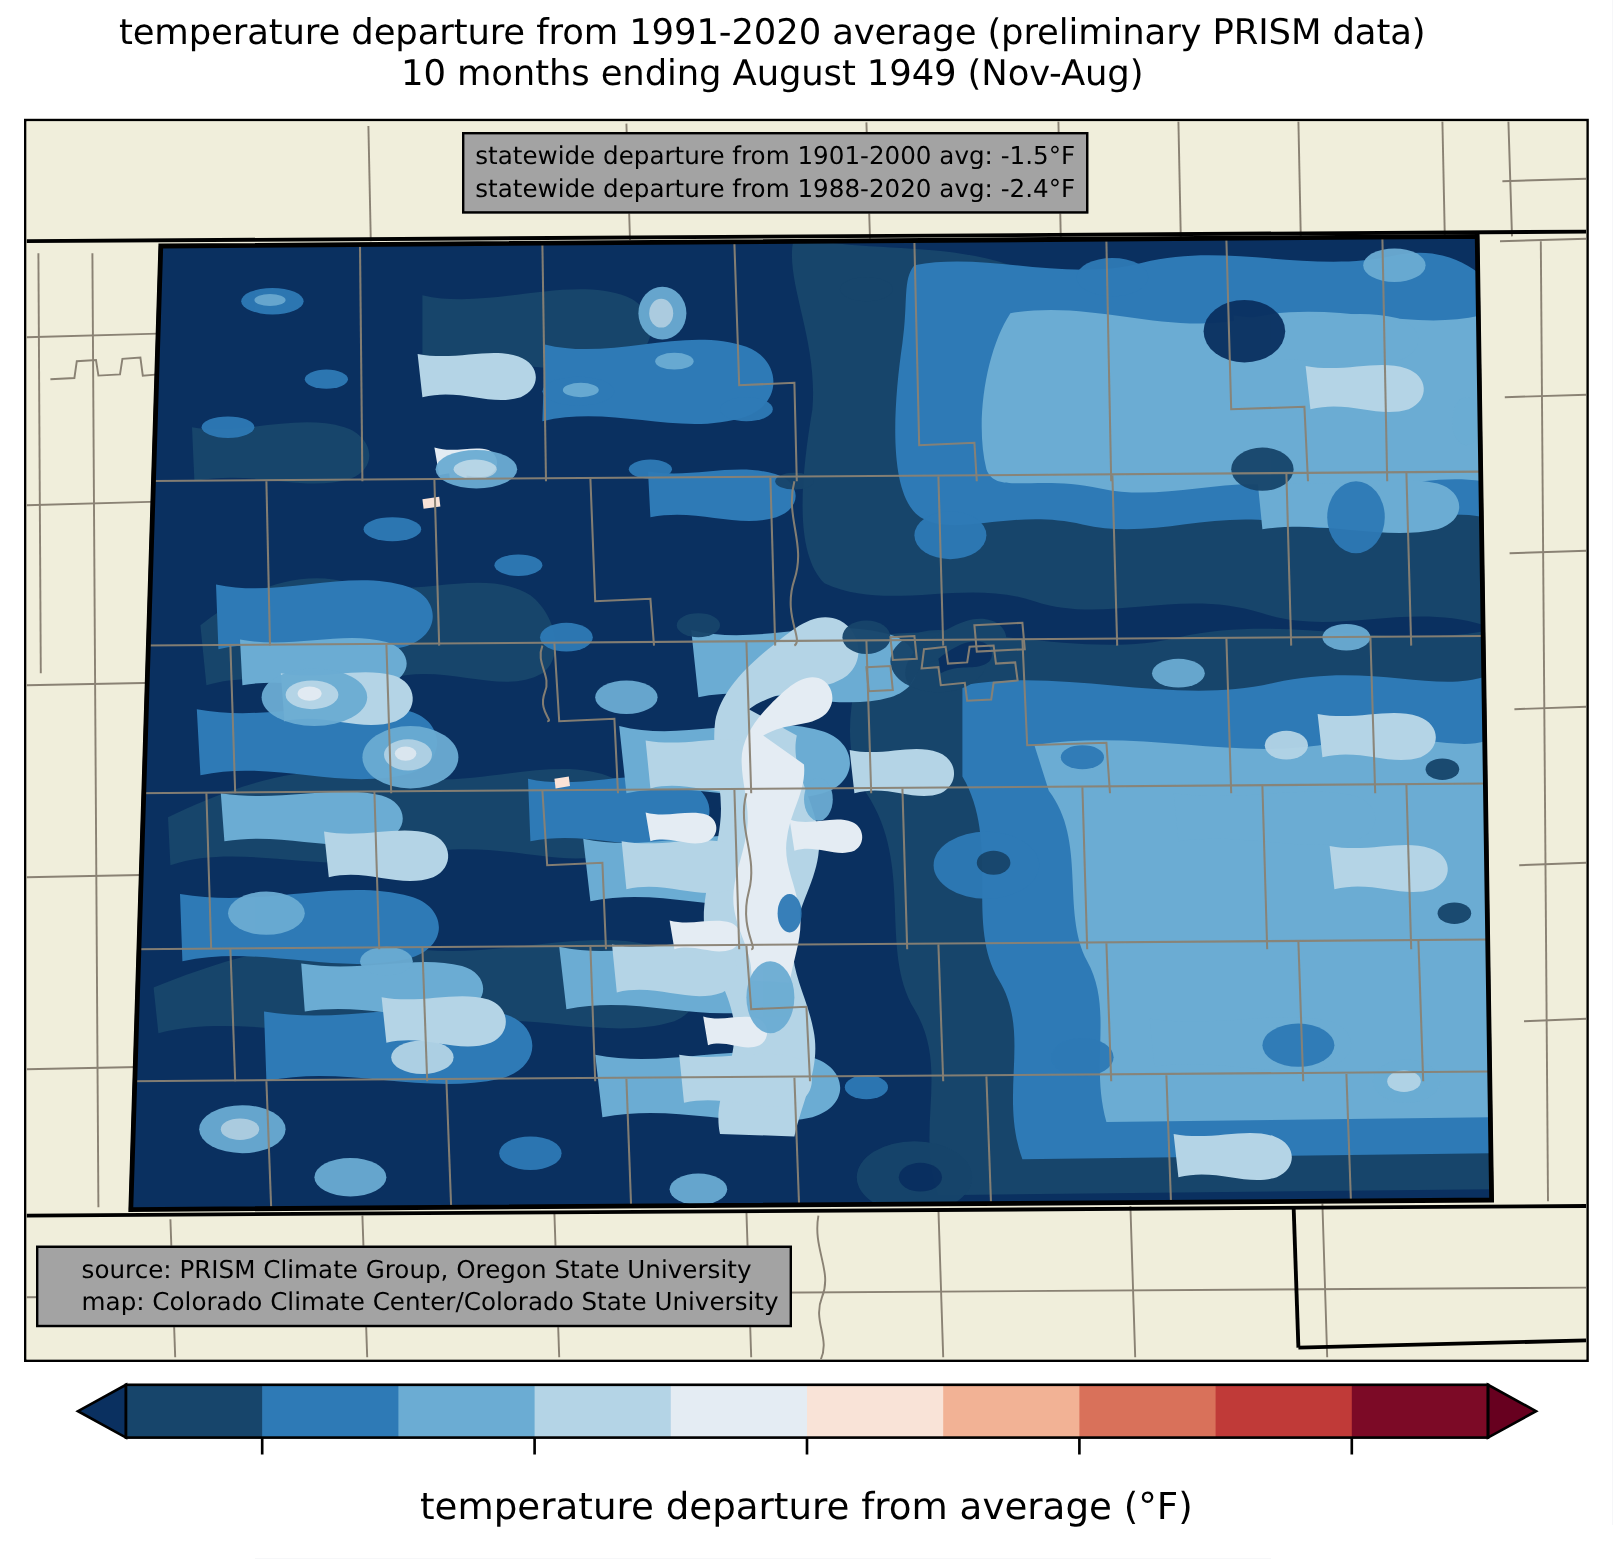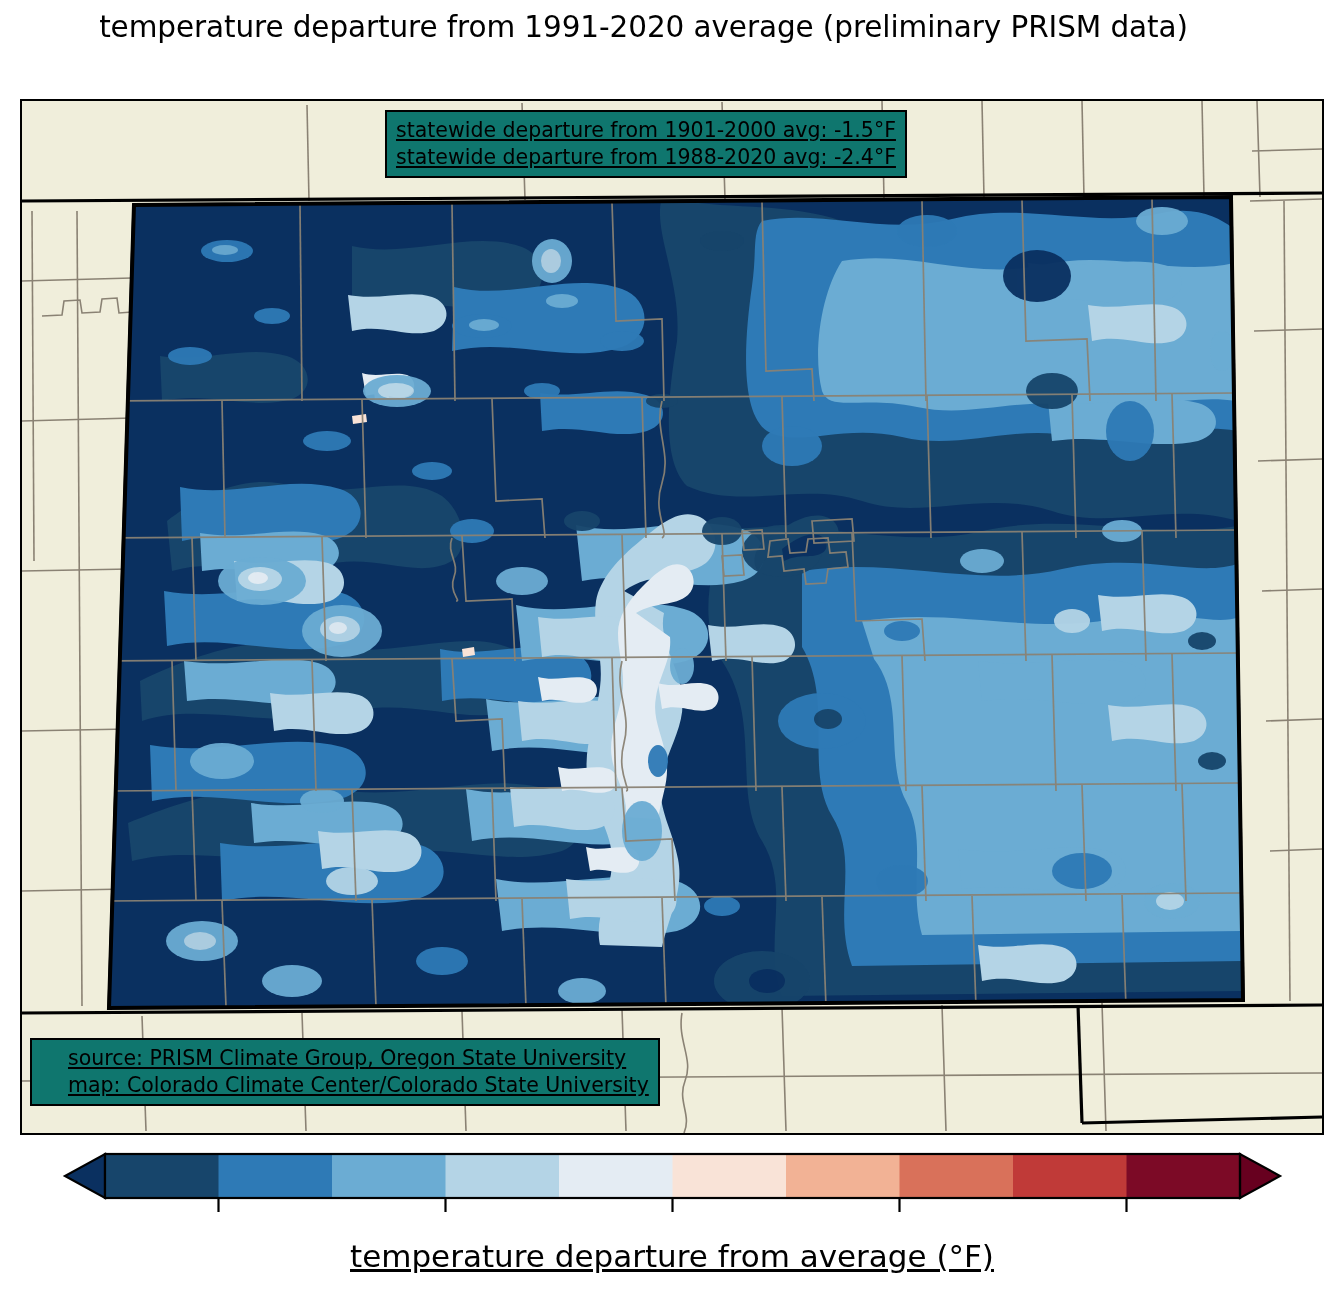--- a/index.html
+++ b/index.html
@@ -40,26 +40,25 @@
     border: 2.5px solid #000000;
     box-sizing: border-box;
     background: #f0eedb;
     overflow: hidden;
   }
   #map-svg { position: absolute; left: 0; top: 0; }
 
   
   .anno-box {
     position: absolute;
-    background: #0f766e;
+    background: #a3a3a3;
     border: 2.5px solid #000000;
     padding: 5px 9px 6px 9px;
     line-height: 1.30;
     z-index: 40;
-    text-decoration: underline;
   }
   .anno-box .aline {
     font-size: 20.5px;
     color: #000000;
     white-space: nowrap;
   }
   #stats-box { left: 385px; top: 110px; }
   #source-box { left: 30px; top: 1038px; padding-left: 36px; }
 
   
@@ -71,28 +70,28 @@
   }
   #cb-svg { position: absolute; left: 0; top: 0; }
   #cb-axis-label {
     position: absolute;
     left: 0; top: 1238px;
     width: 1344px;
     text-align: center;
     font-size: 31px;
     color: #000000;
     white-space: nowrap;
-    text-decoration: underline;
   }
 </style>
 </head>
 <body>
 
 <div id="title-block">
   <div class="tline">temperature departure from 1991-2020 average (preliminary PRISM data)</div>
+  <div class="tline">10 months ending August 1949 (Nov-Aug)</div>
 </div>
 
 <div id="map-frame">
   <svg id="map-svg" width="1300" height="1032" viewBox="0 0 1300 1032">
     <defs>
       <clipPath id="coClip">
         <path d="M 110,103 L 1210,95 L 1222,900 L 86,908 Z"></path>
       </clipPath>
 
       <clipPath id="stateClip">

